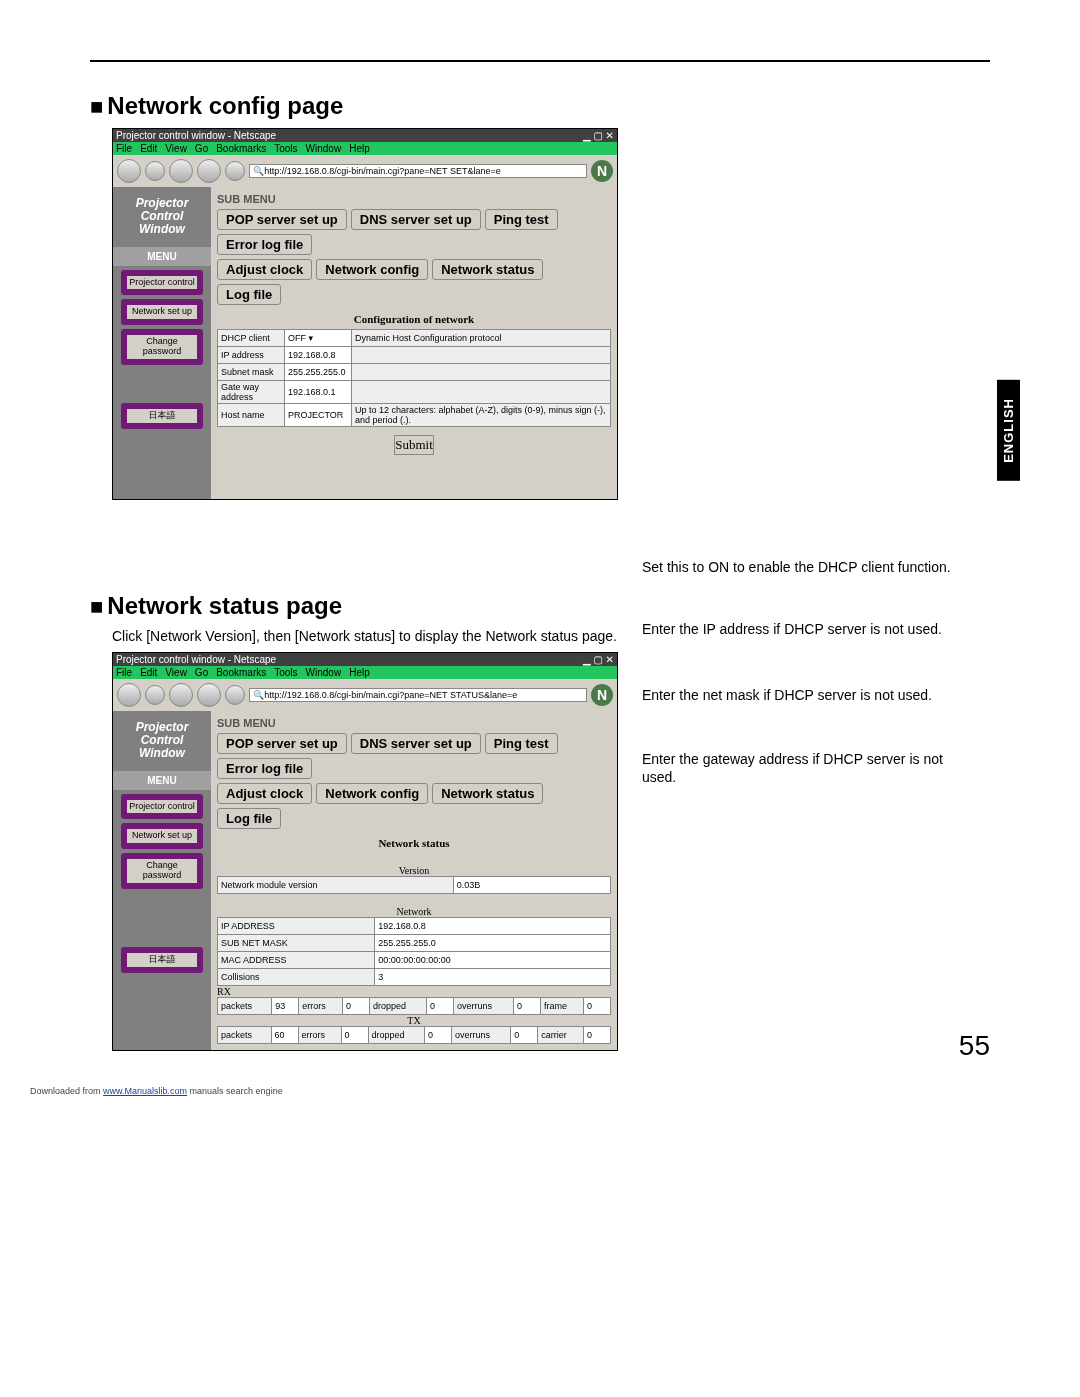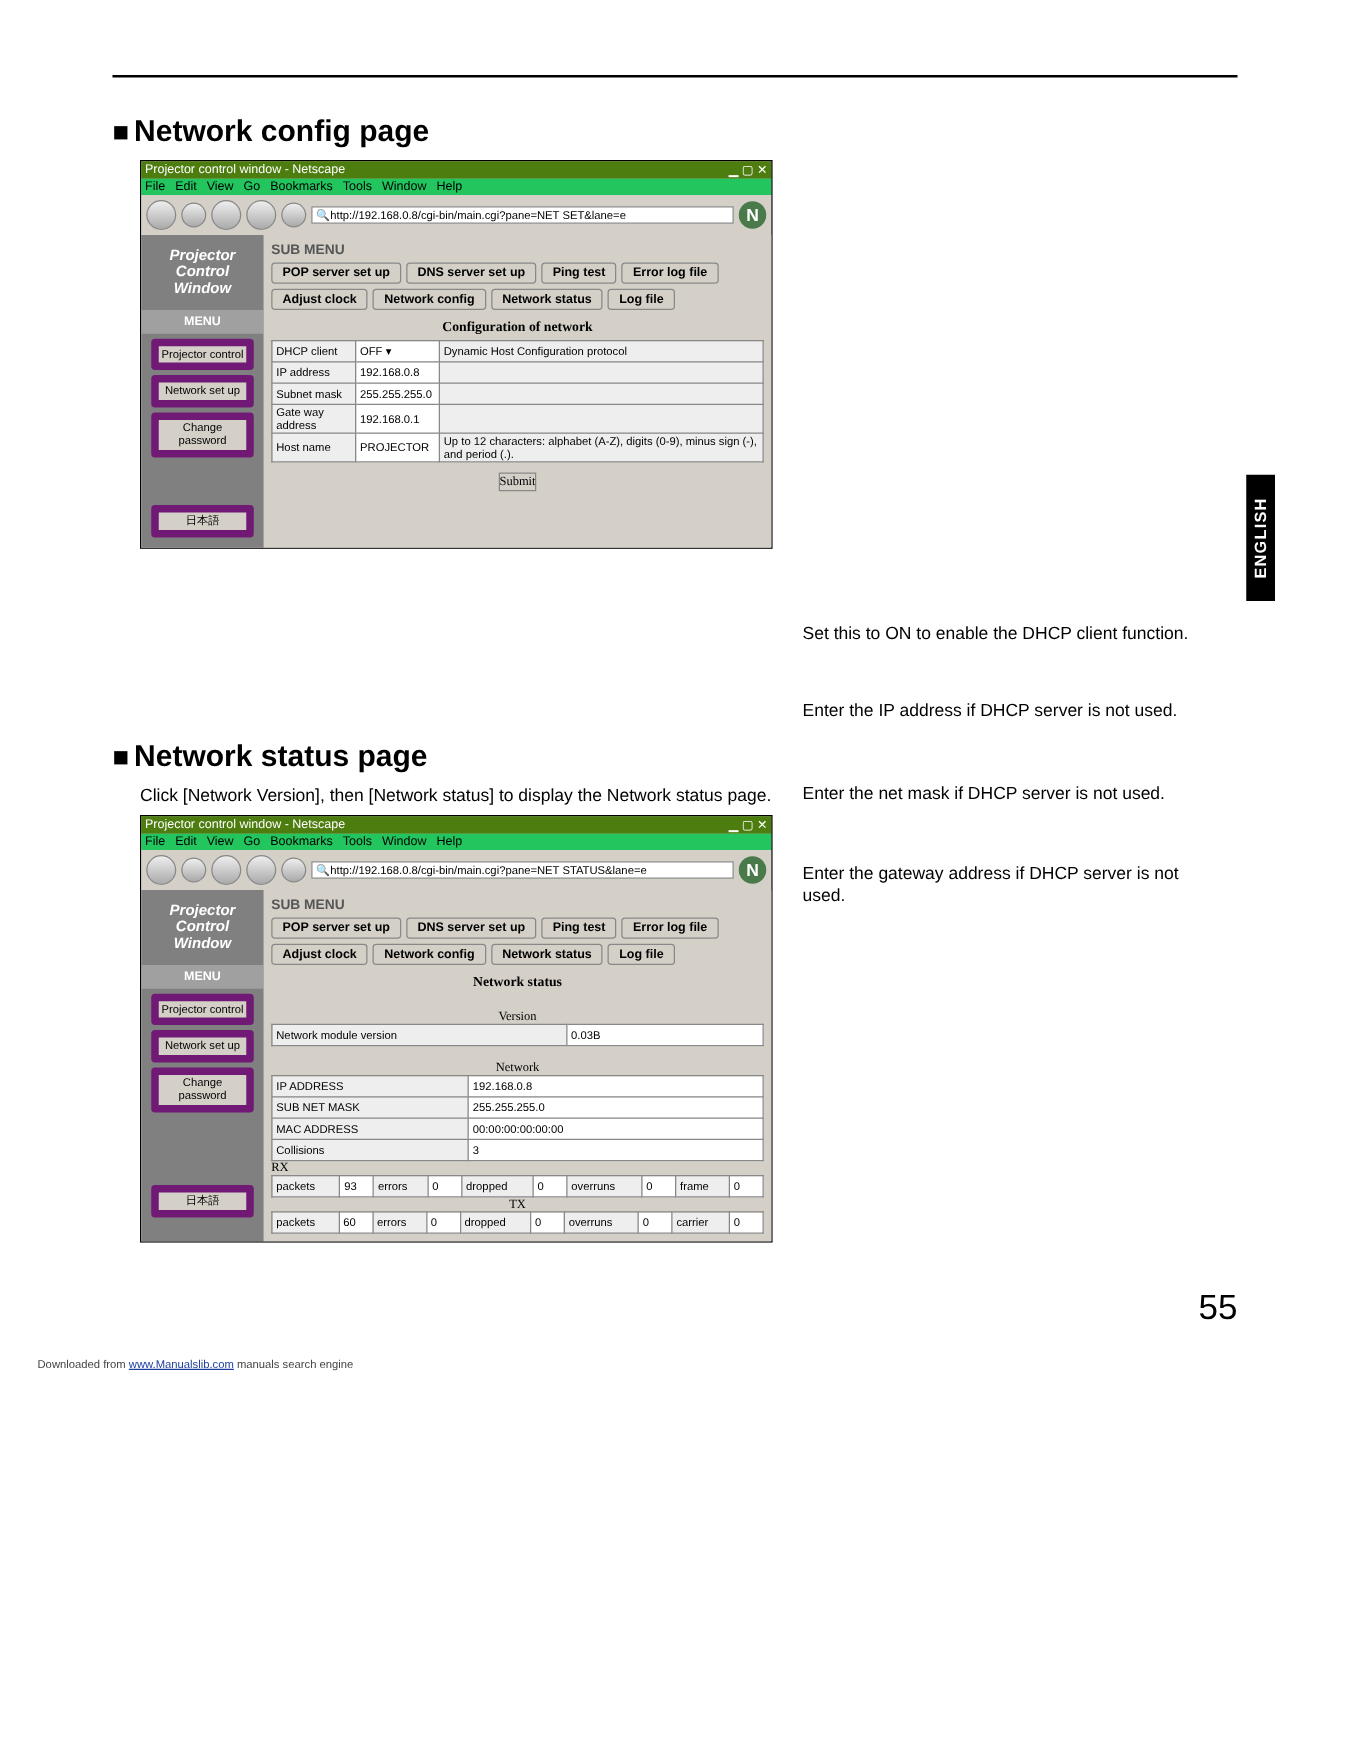--- a/index.html
+++ b/index.html
@@ -3,42 +3,42 @@
 <meta charset="utf-8">
 <style>
 body{margin:0;font-family:Arial,sans-serif;font-size:13px;background:#fff;color:#000;width:1080px}
 .page{padding:60px 90px 40px 90px;position:relative}
 .rule{border-top:2px solid #000;margin-bottom:30px}
 .section-title{font-size:24px;font-weight:bold;margin:4px 0 8px 0}
 .section-title .sq{font-size:22px;margin-right:4px}
 .sub-text{font-size:14px;margin:4px 0 8px 22px}
 .shot-wrap{position:relative;margin-left:22px;margin-bottom:20px}
 .shot{border:1px solid #000;width:504px;background:#c0c0c0;font-family:Tahoma,Arial;font-size:10px}
-.shot .titlebar{background:#4d7c0f;color:#fff;font-size:10px;padding:1px 3px;display:flex;justify-content:space-between}
+.shot .titlebar{background:#404040;color:#fff;font-size:10px;padding:1px 3px;display:flex;justify-content:space-between}
 .shot .menubar{background:#22c55e;padding:1px 3px;font-size:10px}
 .shot .menubar span{margin-right:8px}
 .shot .toolbar{background:#d4d0c8;padding:4px;display:flex;align-items:center;gap:4px}
 .circ{width:22px;height:22px;border:1px solid #888;border-radius:50%;background:linear-gradient(#eee,#aaa);display:inline-block}
 .circ.sm{width:18px;height:18px}
 .url{flex:1;background:#fff;border:1px solid #888;font-size:9px;padding:1px 3px;display:flex;align-items:center}
 .ncirc{width:22px;height:22px;border-radius:50%;background:#4a7a4a;color:#fff;font-weight:bold;display:flex;align-items:center;justify-content:center;font-size:14px}
 .shot .body{display:flex;background:#d4d0c8}
 .side{width:98px;background:#808080;color:#fff;text-align:center;padding:4px 0;font-size:10px}
 .side .logo{font-weight:bold;font-style:italic;padding:6px 0;font-size:12px;line-height:1.1}
 .side .mlabel{background:#a0a0a0;color:#fff;font-weight:bold;padding:4px;margin-top:4px;font-size:10px}
 .mbtn{background:#d4d0c8;color:#000;border:6px solid #701a75;border-radius:3px;margin:4px 8px;padding:2px 0;font-size:9px;line-height:1.1}
 .content{flex:1;background:#d4d0c8;padding:6px}
 .submenu-t{font-weight:bold;font-size:11px;color:#555;margin:0 0 4px 0}
 .btnrow{display:flex;flex-wrap:wrap;gap:4px;margin-bottom:4px}
-.pill{background:#d4d0c8;border:1px solid #888;border-radius:3px;padding:2px 8px;font-size:10px;font-weight:bold}
+.pill{background:#d4d0c8;border:1px solid #888;border-radius:3px;padding:2px 8px;font-size:13px;font-weight:bold}
 .cfg-title{text-align:center;font-weight:bold;font-family:'Times New Roman';font-size:11px;margin:8px 0 4px 0}
 table.cfg{border-collapse:collapse;width:100%;font-size:9px}
 table.cfg td{border:1px solid #888;background:#eee;padding:1px 3px;height:14px}
 table.cfg td.inp{background:#fff}
-.subbtn{display:block;margin:8px auto;background:#d4d0c8;border:1px solid #888;padding:1px 0;font-size:10px;font-family:'Times New Roman'}
+.subbtn{display:block;margin:8px auto;background:#d4d0c8;border:1px solid #888;padding:1px 0;font-size:13px;font-family:'Times New Roman'}
 .callouts{position:absolute;font-size:14px;line-height:1.3}
 .co{position:absolute;width:320px}
 .pgnum{position:absolute;bottom:50px;right:90px;font-size:28px}
 .engtab{position:absolute;right:60px;top:380px;background:#000;color:#fff;writing-mode:vertical-rl;transform:rotate(180deg);padding:18px 4px;font-size:13px;font-weight:bold;letter-spacing:1px}
 .footer{font-size:9px;color:#444;position:absolute;bottom:16px;left:30px}
 .footer a{color:#2040a0;text-decoration:underline}
 </style>
 </head>
 <body>
 

